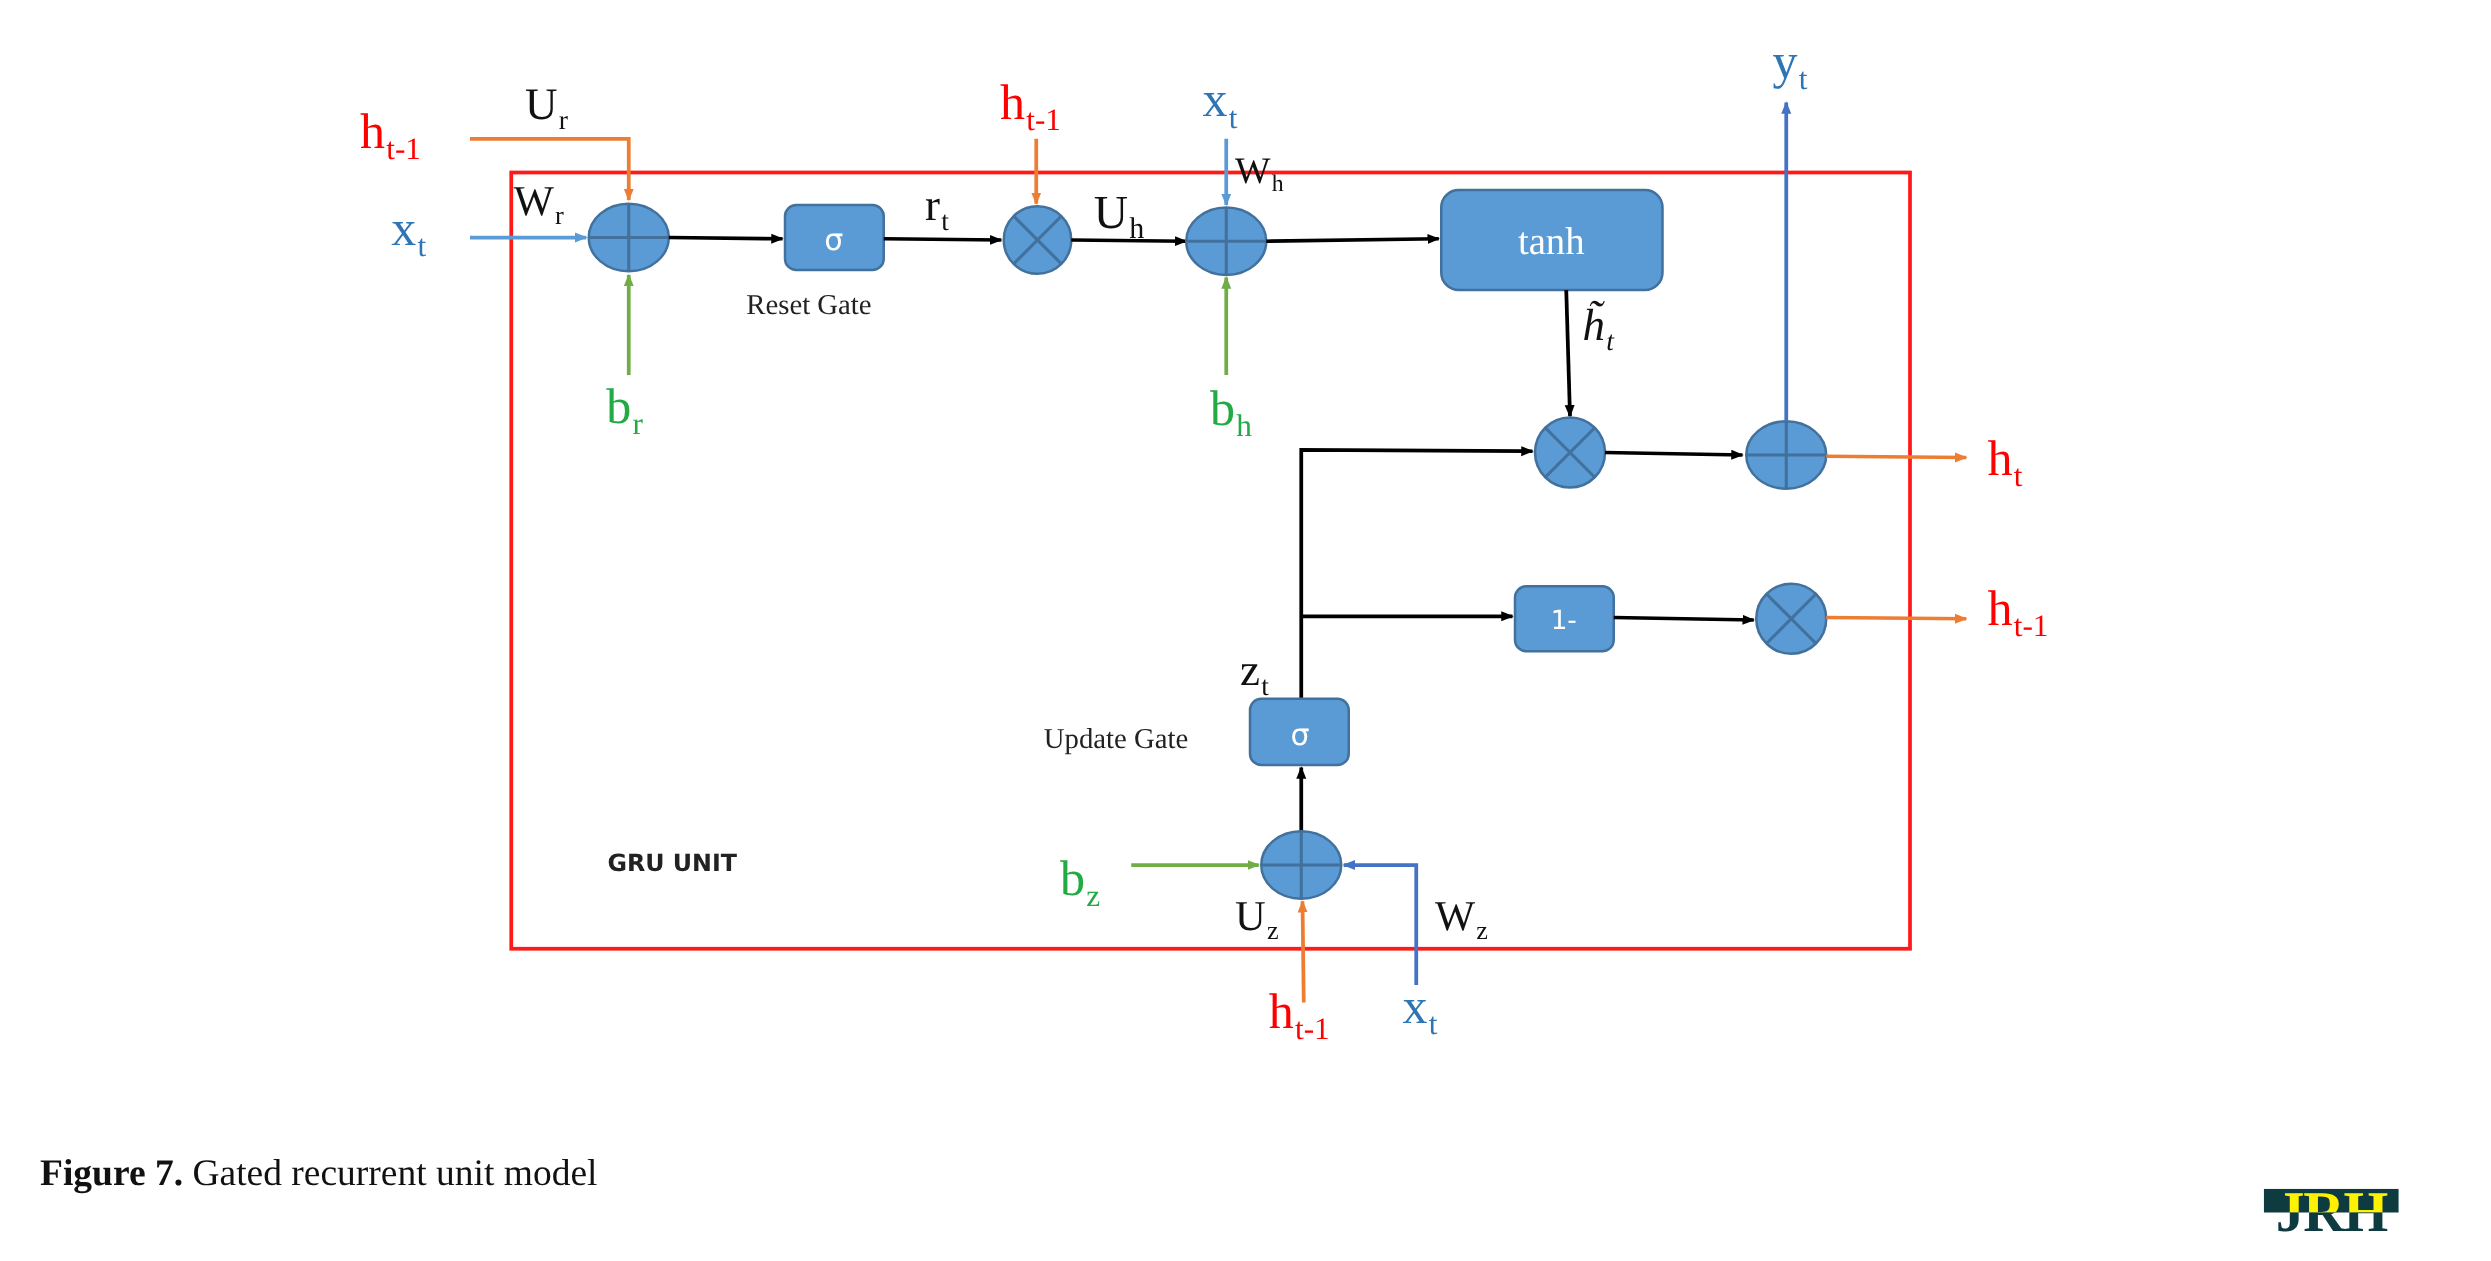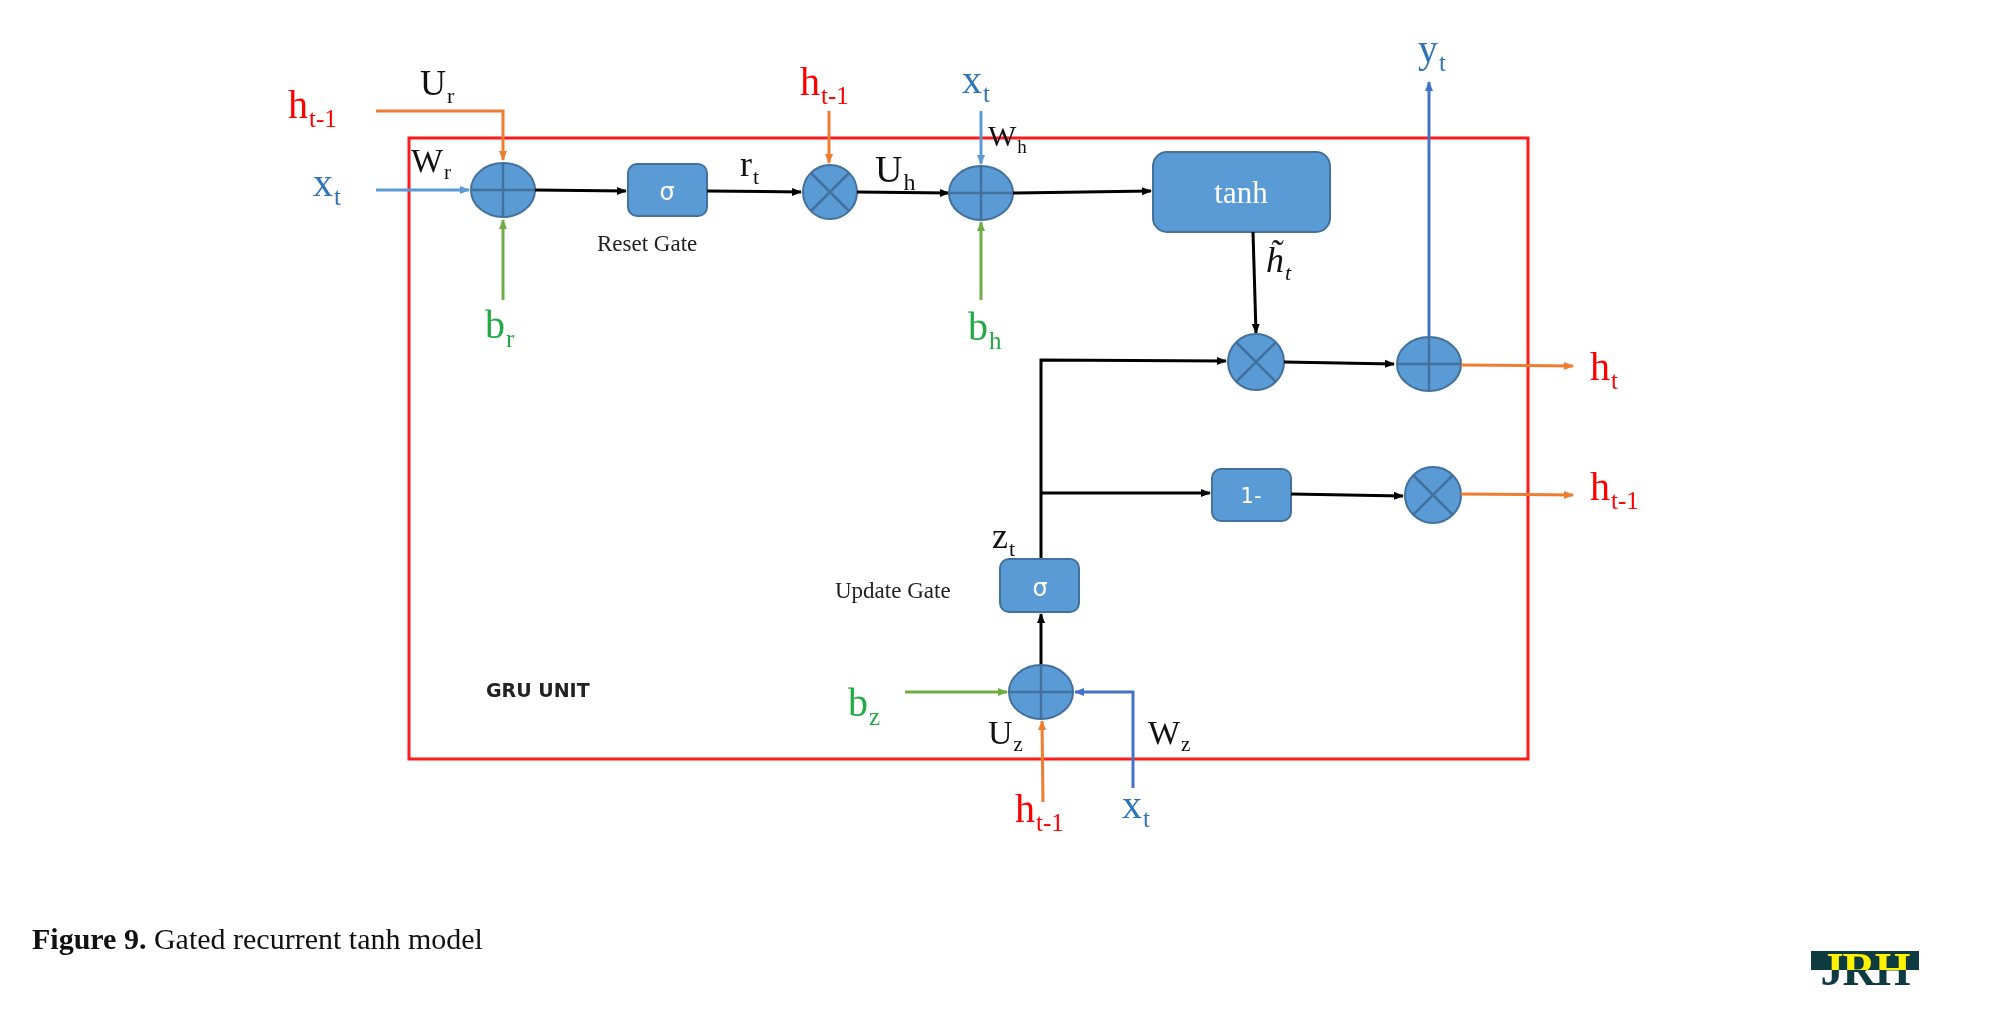--- a/index.html
+++ b/index.html
@@ -202,19 +202,19 @@
       <text x="1148" y="744" font-family="'Liberation Serif', 'DejaVu Serif', serif" fill="#111111"><tspan font-size="34">W</tspan><tspan font-size="21" dy="7" dx="1">z</tspan></text>
     </g>
   <g class="lbl">
       <text x="1015" y="822" font-family="'Liberation Serif', 'DejaVu Serif', serif" fill="#ff0000"><tspan font-size="40">h</tspan><tspan font-size="25" dy="9" dx="1">t-1</tspan></text>
     </g>
   <g class="lbl">
       <text x="1122" y="818" font-family="'Liberation Serif', 'DejaVu Serif', serif" fill="#2e75b6"><tspan font-size="40">x</tspan><tspan font-size="25" dy="9" dx="1">t</tspan></text>
     </g>
 </svg>
 
-<div class="caption"><b>Figure 9.</b><span> Gated recurrent tanh model</span></div>
+<div class="caption"><b>Figure 7.</b><span> Gated recurrent unit model</span></div>
 
 <div class="logo">
   <div class="band-top"></div>
   <div class="txt txt-top">JRH</div>
   <div class="txt txt-bot">JRH</div>
 </div>
 
 </body></html>

